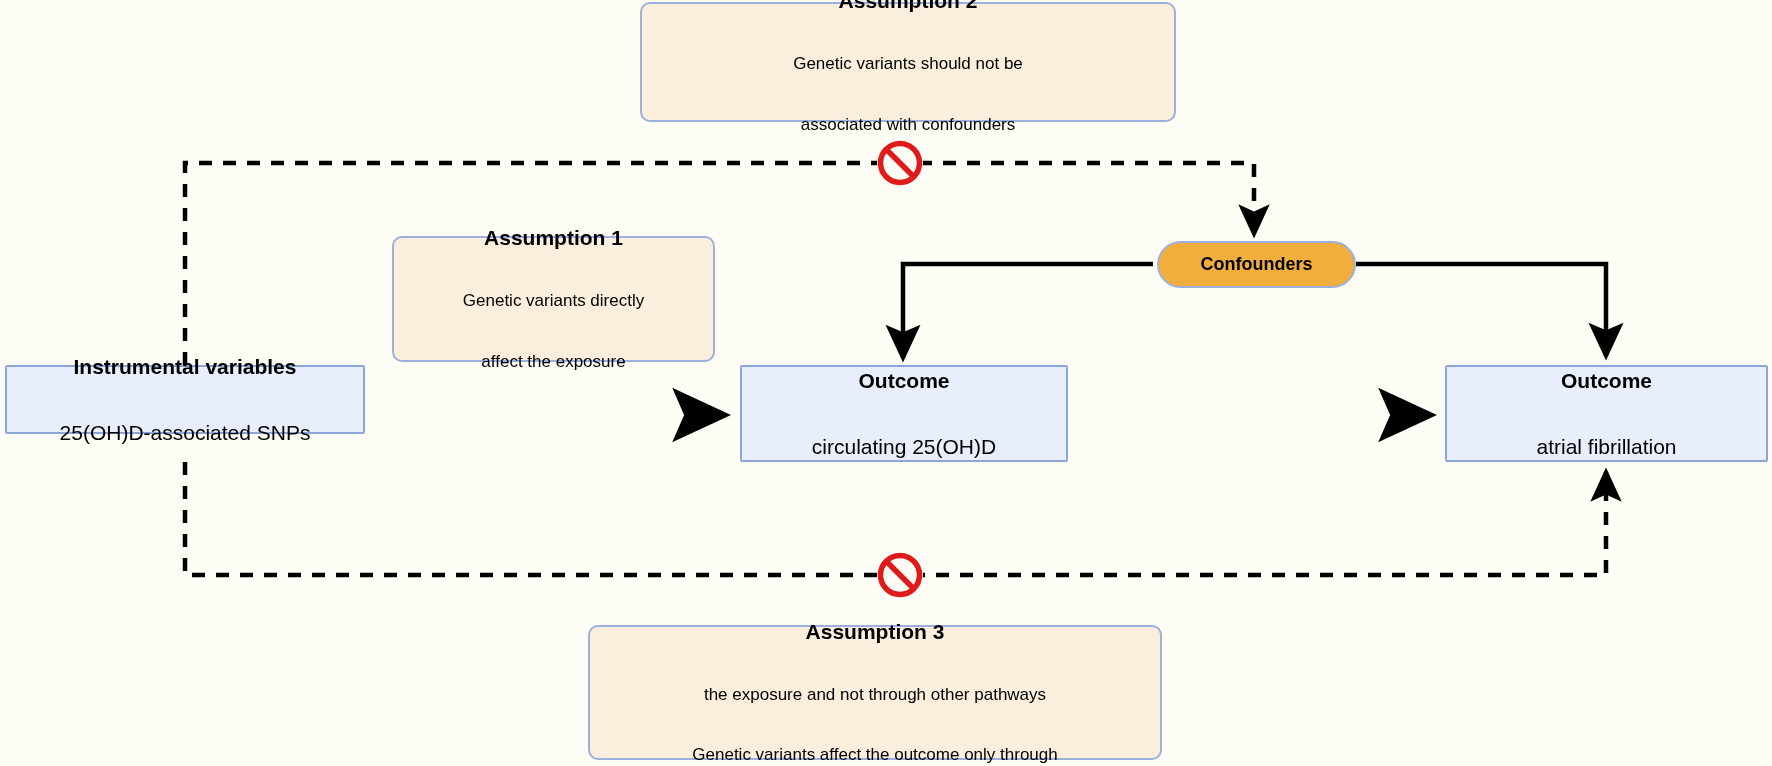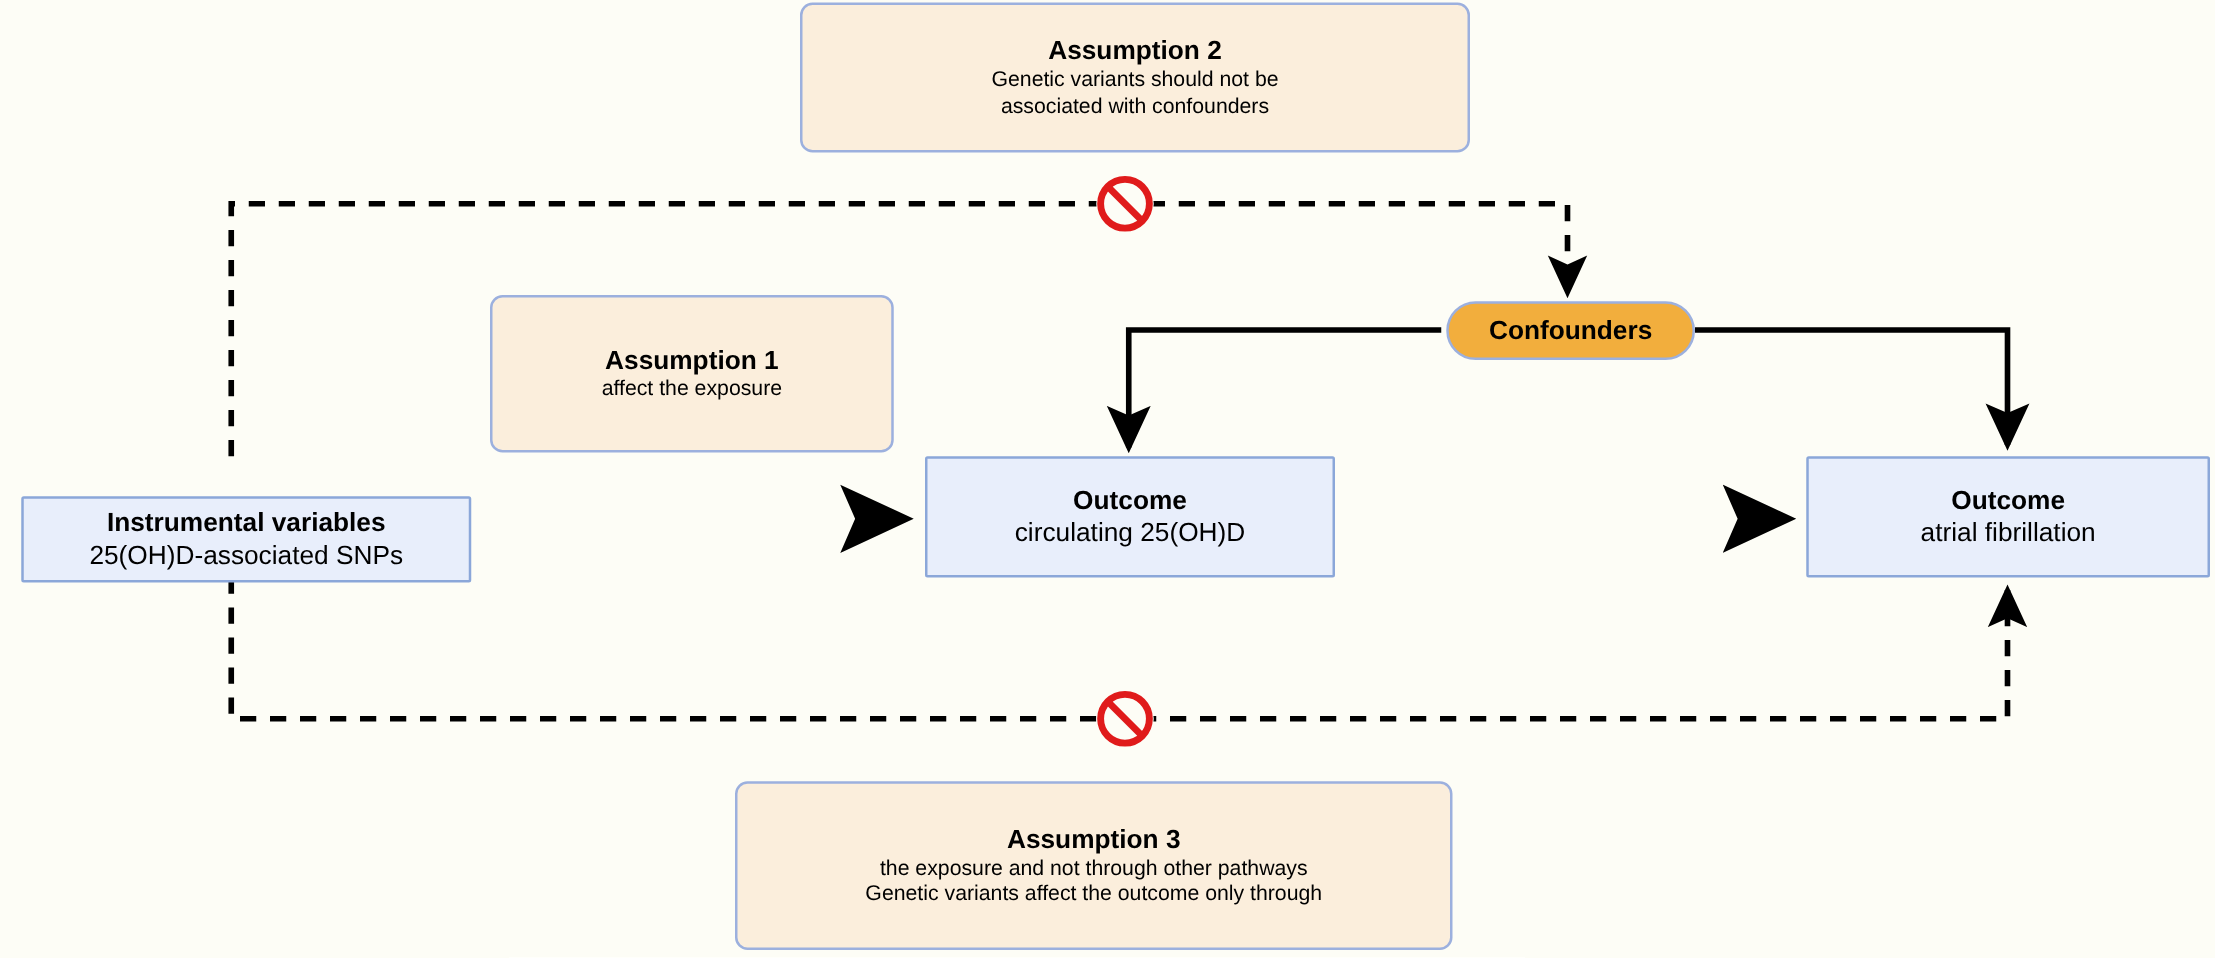--- a/index.html
+++ b/index.html
@@ -25,20 +25,21 @@
   }
   .node {
     position: absolute;
     box-sizing: border-box;
     display: flex;
     flex-direction: column;
     align-items: center;
     justify-content: center;
     text-align: center;
     line-height: 1.22;
+    gap: 40px;
   }
   .node-main {
     background: #e8eefb;
     border: 2px solid #8ba7d9;
     border-radius: 2px;
   }
   .node-assumption {
     background: #fbeedc;
     border: 2px solid #9cb0de;
     border-radius: 10px;
@@ -53,21 +54,21 @@
     color: #000000;
   }
   .sub {
     font-weight: normal;
     color: #000000;
   }
   .fs-main-title { font-size: 21px; }
   .fs-main-sub   { font-size: 21px; }
   .fs-asm-title  { font-size: 21px; }
   .fs-asm-sub    { font-size: 17px; }
-  .fs-pill       { font-size: 21px; }
+  .fs-pill       { font-size: 18px; }
 </style>
 </head>
 <body>
 
 <div id="canvas">
 
   <svg class="layer" viewBox="0 0 1772 766" xmlns="http://www.w3.org/2000/svg">
     <defs>
       <linearGradient id="fadeGrad1" x1="0" y1="0" x2="1" y2="0">
         <stop offset="0%" stop-color="#000000" stop-opacity="0"></stop>
@@ -128,30 +129,31 @@
   </svg>
 
   <div class="node node-assumption" style="left:640px; top:2px; width:536px; height:120px;">
     <div class="ttl fs-asm-title">Assumption 2</div>
     <div class="sub fs-asm-sub">Genetic variants should not be</div>
     <div class="sub fs-asm-sub">associated with confounders</div>
   </div>
 
   <div class="node node-assumption" style="left:392px; top:236px; width:323px; height:126px;">
     <div class="ttl fs-asm-title">Assumption 1</div>
+    <div class="sub fs-asm-sub">Genetic variants directly</div>
     <div class="sub fs-asm-sub">affect the exposure</div>
   </div>
 
   <div class="node node-assumption" style="left:588px; top:625px; width:574px; height:135px;">
     <div class="ttl fs-asm-title">Assumption 3</div>
     <div class="sub fs-asm-sub">the exposure and not through other pathways</div>
     <div class="sub fs-asm-sub">Genetic variants affect the outcome only through</div>
   </div>
 
-  <div class="node node-main" style="left:17px; top:365px; width:360px; height:69px;margin-top:32px;">
+  <div class="node node-main" style="left:5px; top:365px; width:360px; height:69px;">
     <div class="ttl fs-main-title">Instrumental variables</div>
     <div class="sub fs-main-sub">25(OH)D-associated SNPs</div>
   </div>
 
   <div class="node node-main" style="left:740px; top:365px; width:328px; height:97px;">
     <div class="ttl fs-main-title">Outcome</div>
     <div class="sub fs-main-sub">circulating 25(OH)D</div>
   </div>
 
   <div class="node node-main" style="left:1445px; top:365px; width:323px; height:97px;">

